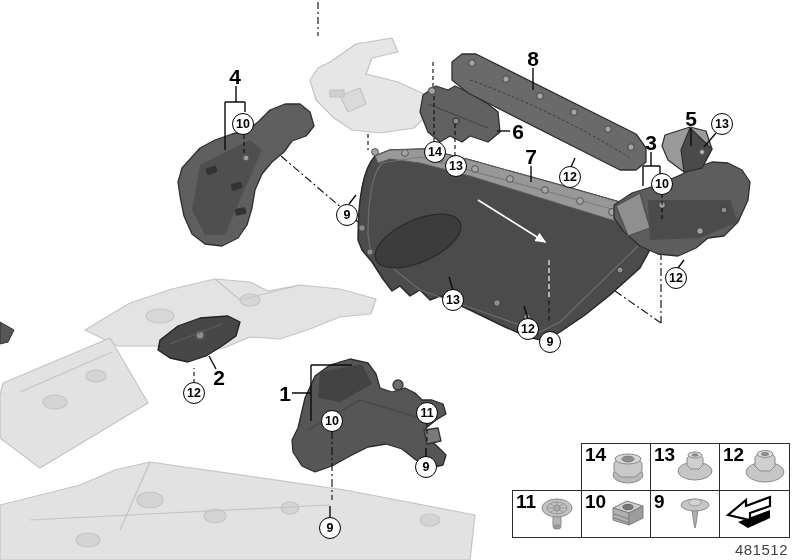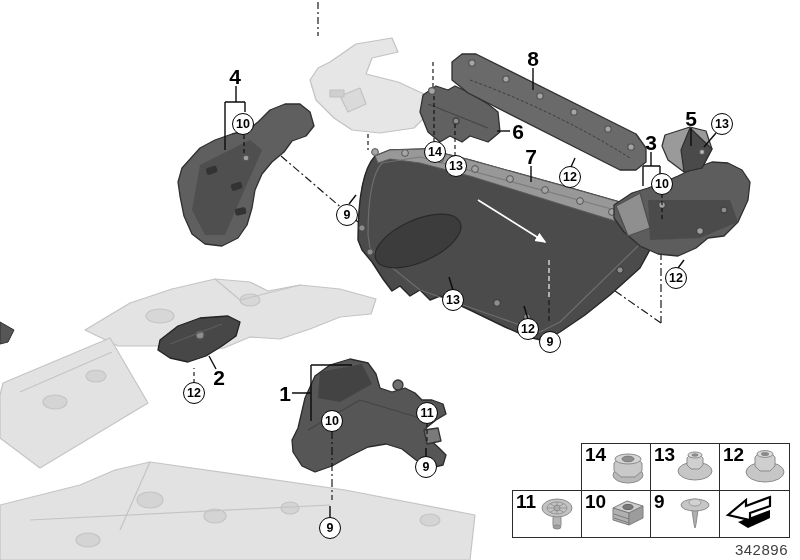--- a/index.html
+++ b/index.html
@@ -308,15 +308,15 @@
     <div class="legend-cell" style="left:719px;top:490px;width:71px;height:48px">
       <span class="legend-icon" style="right:5px;bottom:2px">
         <svg width="60" height="42" viewBox="0 0 60 42">
           <polygon points="14,33 46,21 46,29 24,39" fill="#000"></polygon>
           <polygon points="4,26 22,11 22,17 46,8 46,17 26,24 26,31" fill="#fff" stroke="#000" stroke-width="2.2" stroke-linejoin="miter"></polygon>
         </svg>
       </span>
     </div>
   </div>
 
-  <div class="drawing-number">342896</div>
+  <div class="drawing-number">481512</div>
 
 </div>
 
 </body></html>

